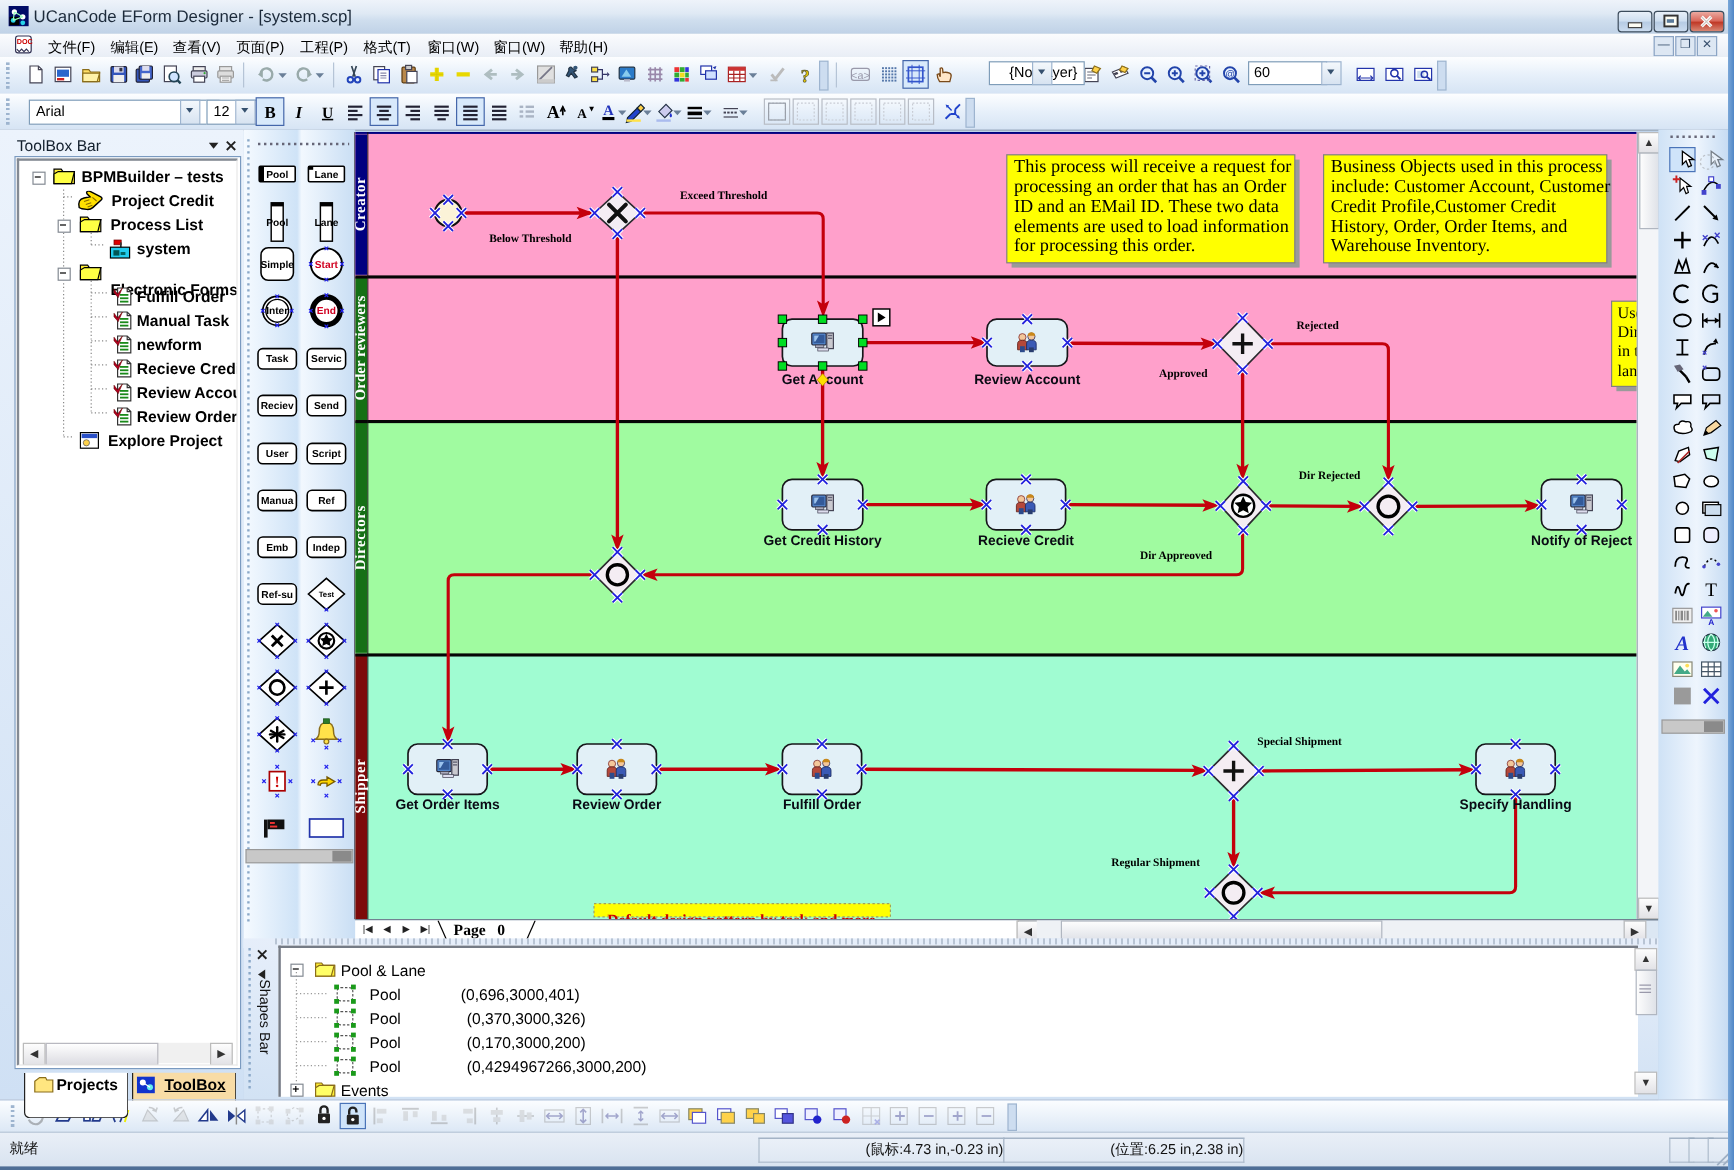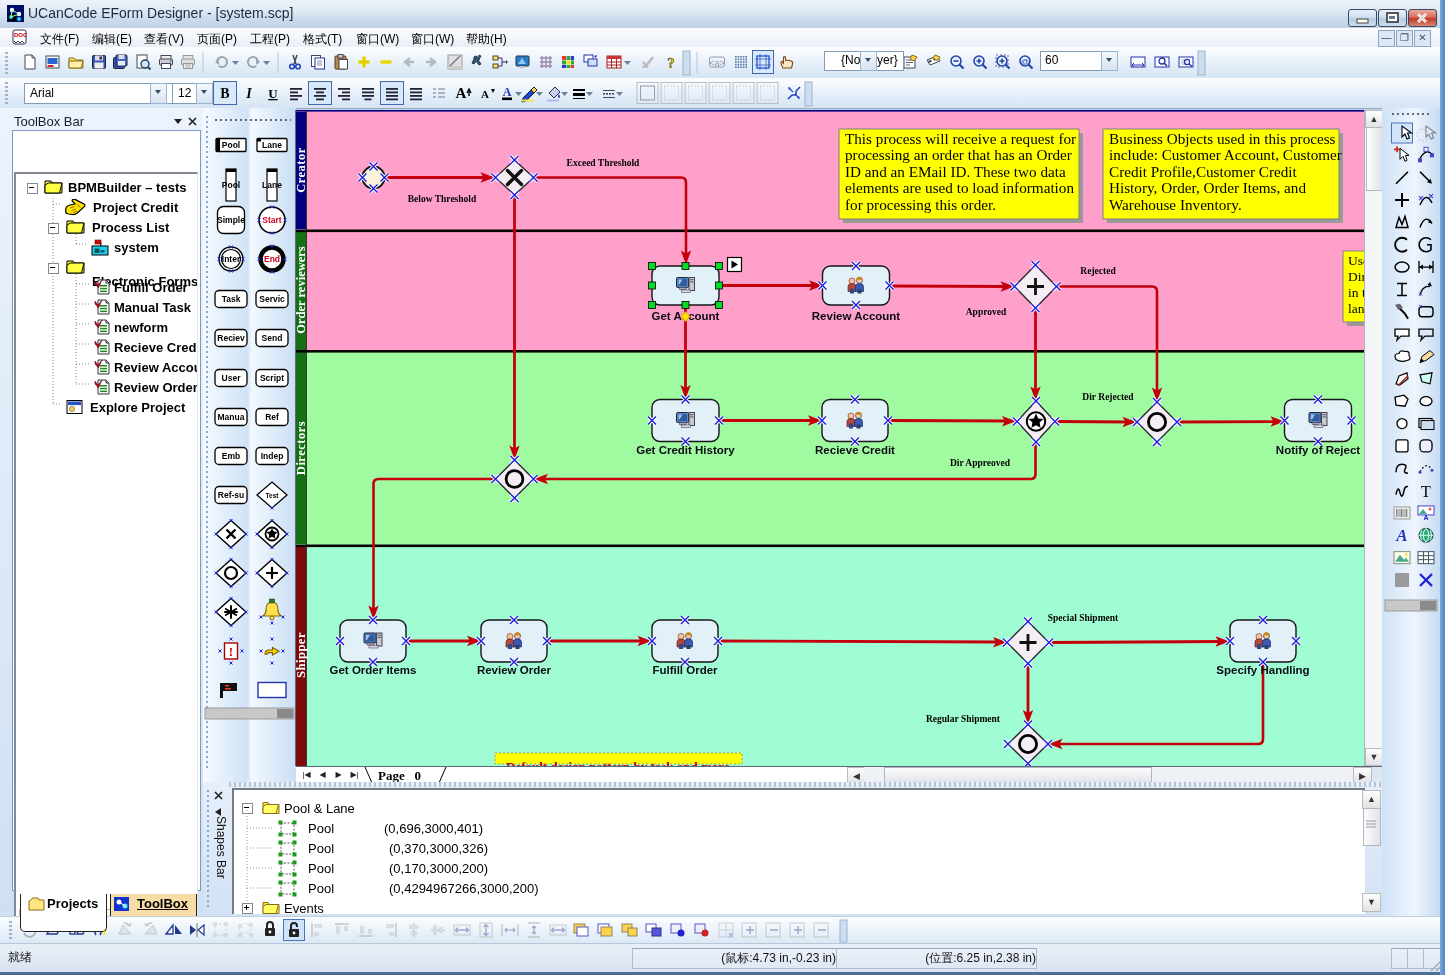--- a/index.html
+++ b/index.html
@@ -21,21 +21,21 @@
 #tb1{top:47px;height:31px;border-bottom:1px solid #e0e9f4;}
 #tb2{top:78px;height:30px;border-bottom:1px solid #9aa8b8;}
 .grip{position:absolute;width:3px;background:repeating-linear-gradient(180deg,#9db4cf 0 2px,transparent 2px 4px);}
 .combo{position:absolute;background:#fff;border:1px solid #7f9db9;font-size:12px;color:#000;}
 .dd{position:absolute;width:15px;background:linear-gradient(#f4f8fc,#d7e3f1);border:1px solid #9db4cf;}
 .dd:after{content:"";position:absolute;left:4px;top:6px;border:3px solid transparent;border-top:4px solid #35506e;}
 
 #leftpanel{left:0px;top:108px;width:203px;height:808px;background:linear-gradient(#ecf3fc,#cfe0f4);}
 #lptitle{position:absolute;left:14px;top:6px;font-size:13px;color:#13202e;}
 #lpbox{position:absolute;left:12px;top:22px;width:187px;height:759px;border:1px solid #7a9ac0;background:#fff;}
-#lpinner{position:absolute;left:1px;top:1px;width:181px;height:753px;border-top:2px solid #848a93;border-left:2px solid #848a93;border-right:1px solid #e8e8e8;border-bottom:1px solid #e8e8e8;background:#fff;overflow:hidden;margin-top:40px;}
+#lpinner{position:absolute;left:1px;top:1px;width:181px;height:753px;border-top:2px solid #848a93;border-left:2px solid #848a93;border-right:1px solid #e8e8e8;border-bottom:1px solid #e8e8e8;background:#fff;overflow:hidden;}
 .trow{position:absolute;height:20px;font-weight:bold;font-size:13px;color:#000;white-space:nowrap;}
 .trow svg{position:absolute;top:1px;}
 .pm{position:absolute;width:9px;height:9px;border:1px solid #848a93;background:#fff;top:5px;}
 .pm:before{content:"";position:absolute;left:1px;top:3px;width:5px;height:1px;background:#000;}
 .pm.plus:after{content:"";position:absolute;left:3px;top:1px;width:1px;height:5px;background:#000;}
 #lphs{position:absolute;left:3px;top:735px;width:175px;height:17px;background:#f0f0f0;}
 .sbtn{position:absolute;width:17px;height:17px;background:linear-gradient(#fdfdfd,#e2e2e6);border:1px solid #bbb;color:#333;font-size:9px;text-align:center;line-height:16px;}
 #lptabs{position:absolute;left:14px;top:786px;height:22px;font-size:13px;font-weight:bold;}
 .tab{position:absolute;top:0;height:21px;border:1px solid #222;border-top:none;border-radius:0 0 5px 5px;padding:0 8px 16px 26px;line-height:20px;}
 

